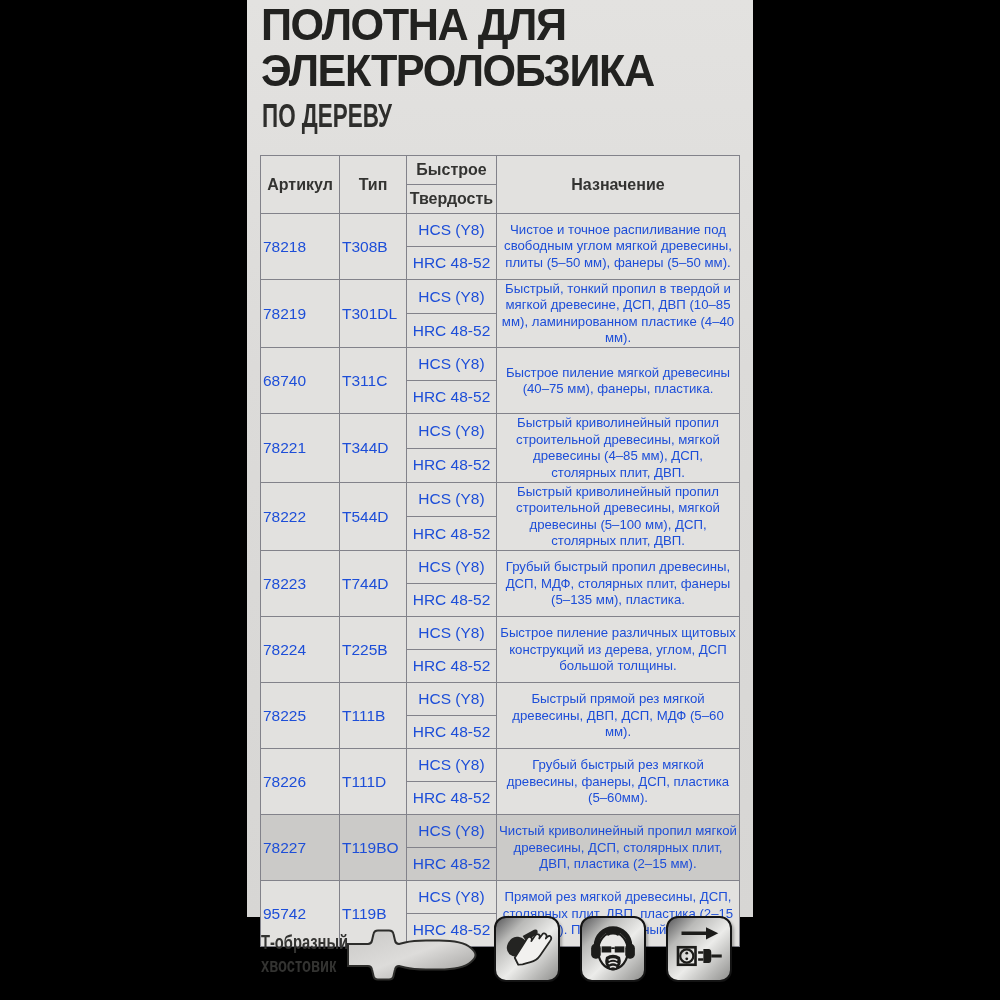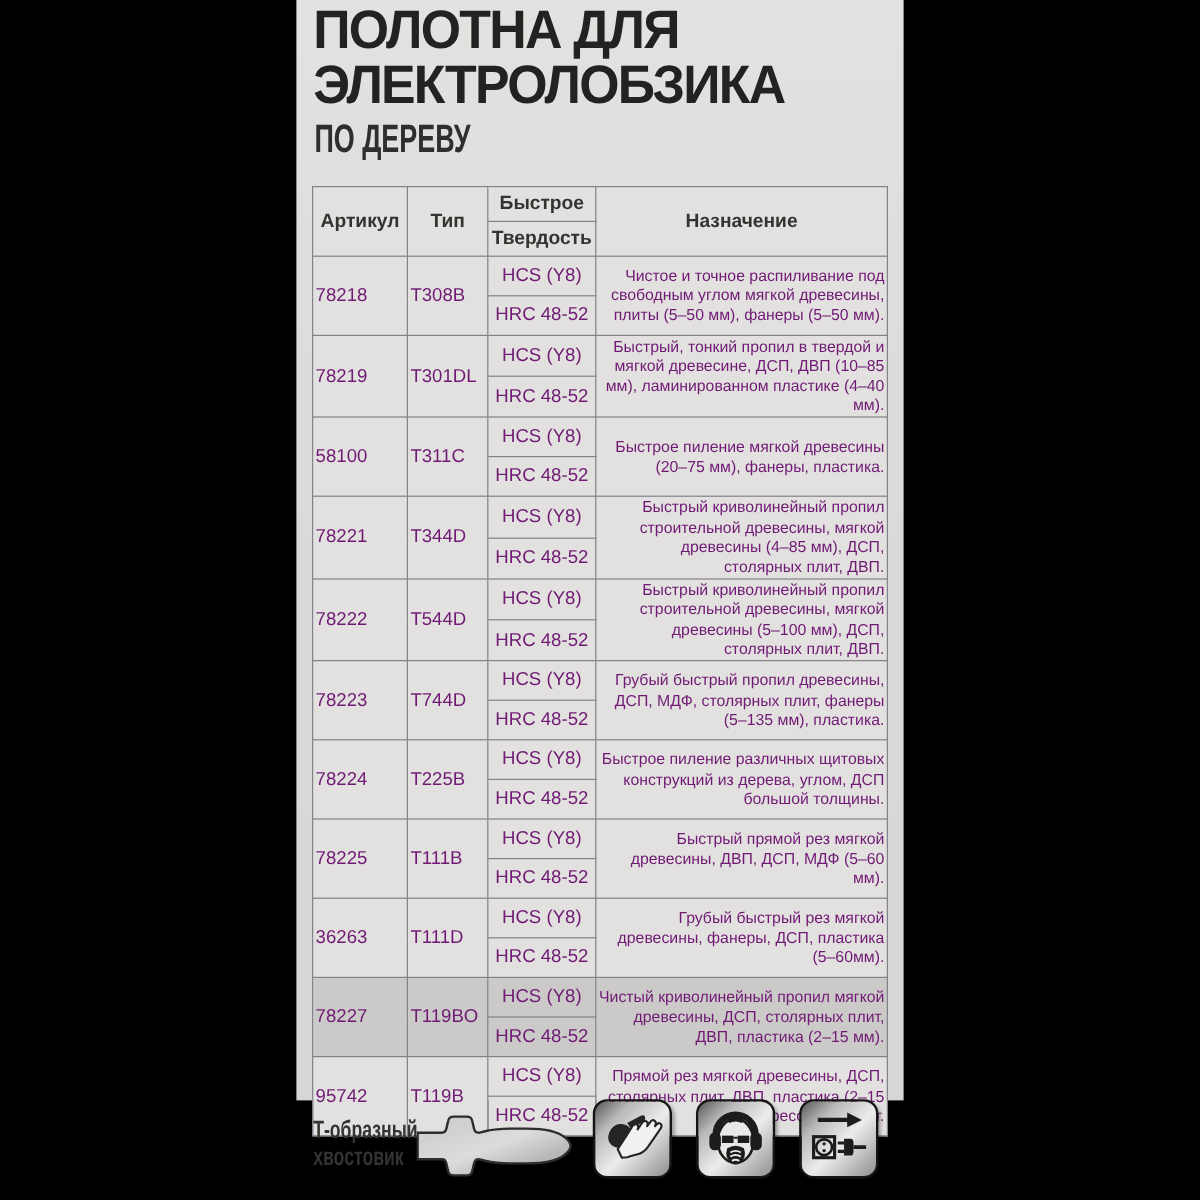--- a/index.html
+++ b/index.html
@@ -23,28 +23,28 @@
   }
   table.blades{
     position:absolute;left:13px;top:155px;width:479px;
     border-collapse:collapse;table-layout:fixed;
   }
   table.blades col.c1{width:79px}
   table.blades col.c2{width:67px}
   table.blades col.c3{width:90px}
   table.blades col.c4{width:243px}
   table.blades th,table.blades td{
-    border:1px solid #82828a;background:#e2e1df;color:#701a75;
+    border:1px solid #82828a;background:#e2e1df;color:#1d4ed8;
     padding:1px 2px;vertical-align:middle;
   }
   table.blades th{height:26px;font-size:16px;font-weight:bold;color:#333331;text-align:center;}
   td.cell-center{text-align:left;font-size:15.5px;}
   td.cell-mat{text-align:center;font-size:15.5px;height:30px;}
   td.cell-purpose{
-    font-size:13.2px;line-height:1.24;text-align:right;
+    font-size:13.2px;line-height:1.24;text-align:center;
     padding:3px 6px 3px 8px;color:#454543;
   }
   tr.hl td{background:#cbcac8;}
   .footer-label{
     position:absolute;left:14px;top:930px;
     font-weight:bold;font-size:21px;line-height:23px;color:#333331;
     transform:scaleX(0.70);transform-origin:left top;white-space:pre-line;
   }
   .blade-svg{position:absolute;left:100px;top:923px;}
   .safety-icon{
@@ -99,24 +99,24 @@
         <td rowspan="2" class="cell-center">78219</td>
         <td rowspan="2" class="cell-center">T301DL</td>
         <td class="cell-mat">HCS (Y8)</td>
         <td rowspan="2" class="cell-purpose">Быстрый, тонкий пропил в твердой и мягкой древесине, ДСП, ДВП (10–85 мм), ламинированном пластике (4–40 мм).</td>
       </tr>
       <tr>
         <td class="cell-mat">HRC 48-52</td>
       </tr>
 
       <tr>
-        <td rowspan="2" class="cell-center">58100</td>
+        <td rowspan="2" class="cell-center">68740</td>
         <td rowspan="2" class="cell-center">T311C</td>
         <td class="cell-mat">HCS (Y8)</td>
-        <td rowspan="2" class="cell-purpose">Быстрое пиление мягкой древесины (20–75 мм), фанеры, пластика.</td>
+        <td rowspan="2" class="cell-purpose">Быстрое пиление мягкой древесины (40–75 мм), фанеры, пластика.</td>
       </tr>
       <tr>
         <td class="cell-mat">HRC 48-52</td>
       </tr>
 
       <tr>
         <td rowspan="2" class="cell-center">78221</td>
         <td rowspan="2" class="cell-center">T344D</td>
         <td class="cell-mat">HCS (Y8)</td>
         <td rowspan="2" class="cell-purpose">Быстрый криволинейный пропил строительной древесины, мягкой древесины (4–85 мм), ДСП, столярных плит, ДВП.</td>
@@ -159,21 +159,21 @@
         <td rowspan="2" class="cell-center">78225</td>
         <td rowspan="2" class="cell-center">T111B</td>
         <td class="cell-mat">HCS (Y8)</td>
         <td rowspan="2" class="cell-purpose">Быстрый прямой рез мягкой древесины, ДВП, ДСП, МДФ (5–60 мм).</td>
       </tr>
       <tr>
         <td class="cell-mat">HRC 48-52</td>
       </tr>
 
       <tr>
-        <td rowspan="2" class="cell-center">36263</td>
+        <td rowspan="2" class="cell-center">78226</td>
         <td rowspan="2" class="cell-center">T111D</td>
         <td class="cell-mat">HCS (Y8)</td>
         <td rowspan="2" class="cell-purpose">Грубый быстрый рез мягкой древесины, фанеры, ДСП, пластика (5–60мм).</td>
       </tr>
       <tr>
         <td class="cell-mat">HRC 48-52</td>
       </tr>
 
       <tr class="hl">
         <td rowspan="2" class="cell-center">78227</td>

